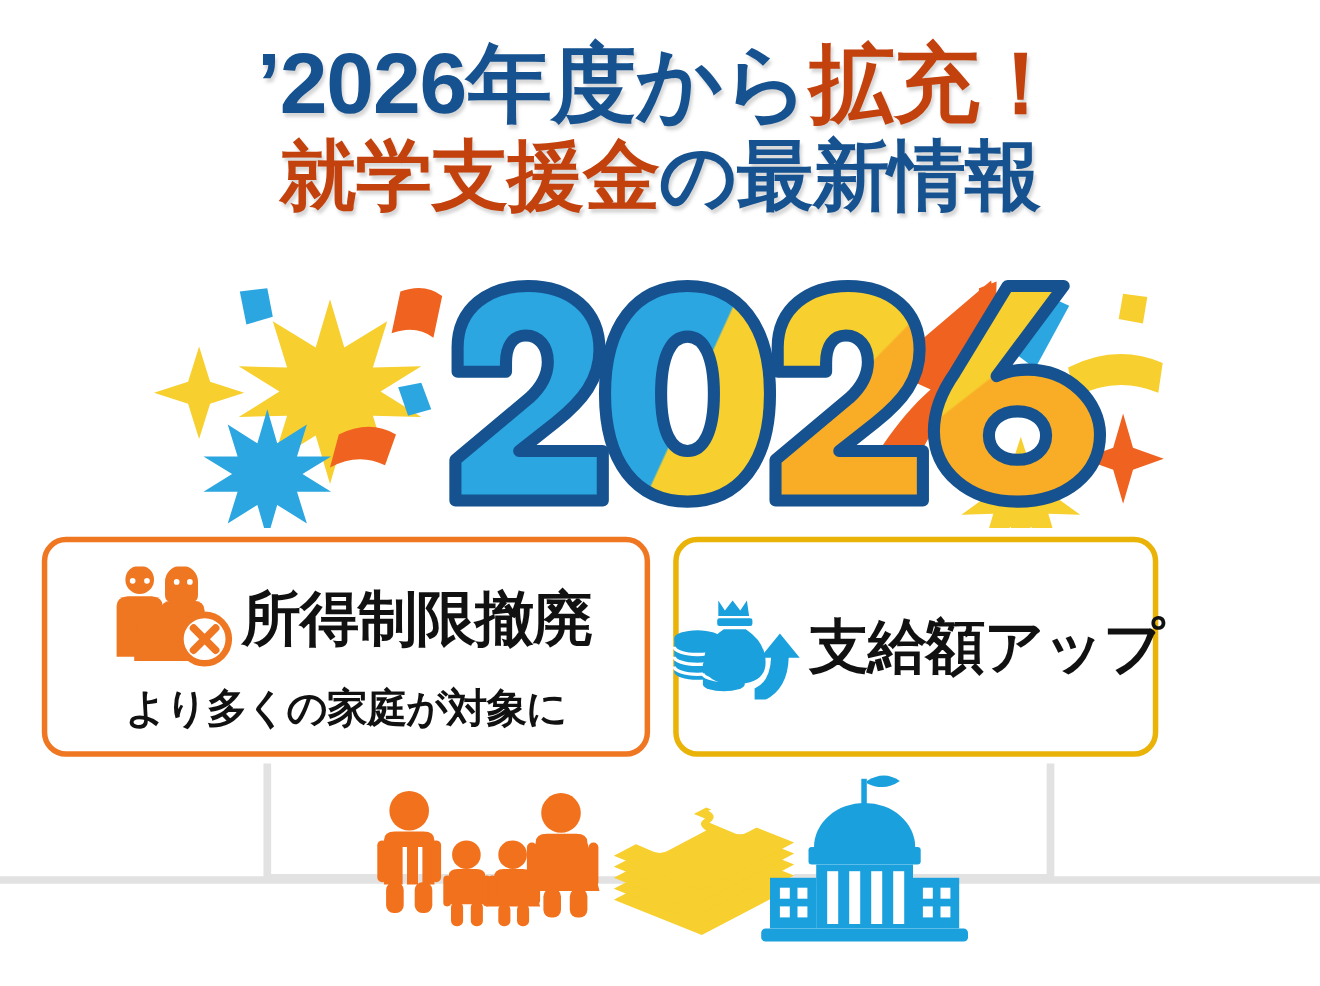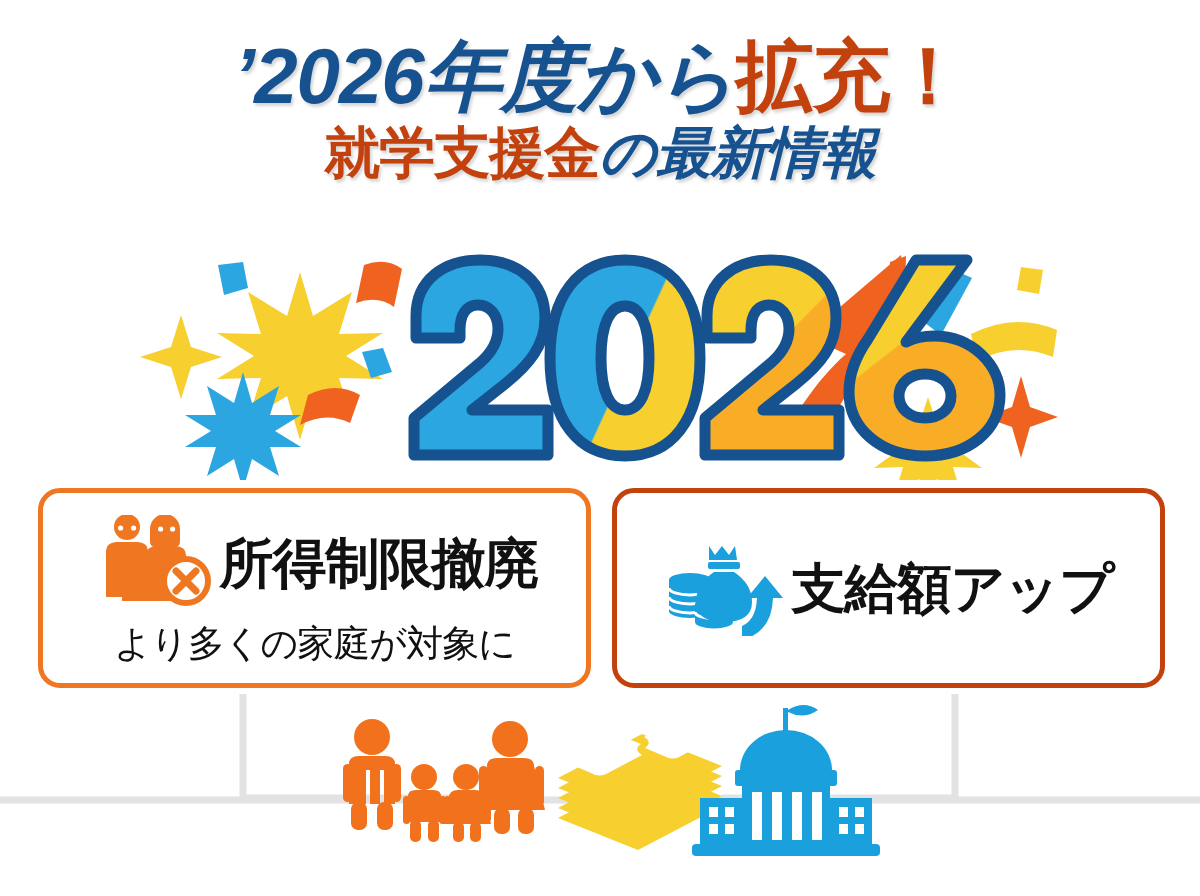--- a/index.html
+++ b/index.html
@@ -19,55 +19,55 @@
     text-align:center;
   }
   .title-line{
     font-weight:bold;
     letter-spacing:-1px;
     line-height:1.05;
     white-space:nowrap;
     text-shadow:2px 3px 3px rgba(120,120,120,.30);
   }
   .title-line1{font-size:78px;}
-  .title-line2{font-size:56px;margin-top:6px;}
-  .t-blue{color:#15528f;font-style:italic;}
+  .title-line2{font-size:70px;margin-top:6px;}
+  .t-blue{color:#15528f;}
   .t-orange{color:#c2410c;}
 
   
   .hero{
     position:absolute;left:0;top:250px;width:1200px;height:230px;
   }
   .hero svg{display:block;}
 
   
   .cards{position:absolute;left:0;top:488px;width:1200px;height:206px;}
   .card{
     position:absolute;top:0;height:200px;
     background:#ffffff;
     border-radius:22px;
     box-sizing:border-box;
     display:flex;flex-direction:column;
     align-items:center;justify-content:center;
   }
   .card-left{left:38px;width:553px;border:5px solid #ef7722;}
-  .card-right{left:612px;width:553px;border:5px solid #c2410c;}
+  .card-right{left:612px;width:441px;border:5px solid #eab308;}
   .card-head{
     display:flex;align-items:center;justify-content:center;
     gap:8px;width:100%;
   }
   .card-icon{flex:0 0 auto;width:120px;height:96px;}
   .card-icon svg{display:block;}
   .card-title{
     font-size:54px;font-weight:bold;color:#111111;
     letter-spacing:-1px;white-space:nowrap;line-height:1;
   }
   .card-sub{
     margin-top:14px;
-    font-size:37px;font-weight:normal;color:#111111;
+    font-size:37px;font-weight:bold;color:#111111;
     letter-spacing:-1px;white-space:nowrap;line-height:1;
   }
 
   
   .bottom{position:absolute;left:0;top:694px;width:1200px;height:190px;}
   .bottom svg{display:block;}
 </style>
 </head>
 <body>
 

